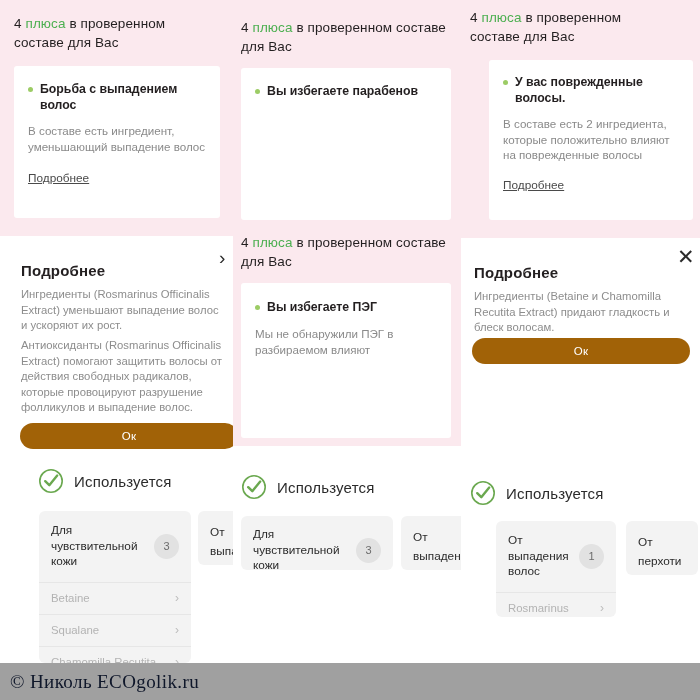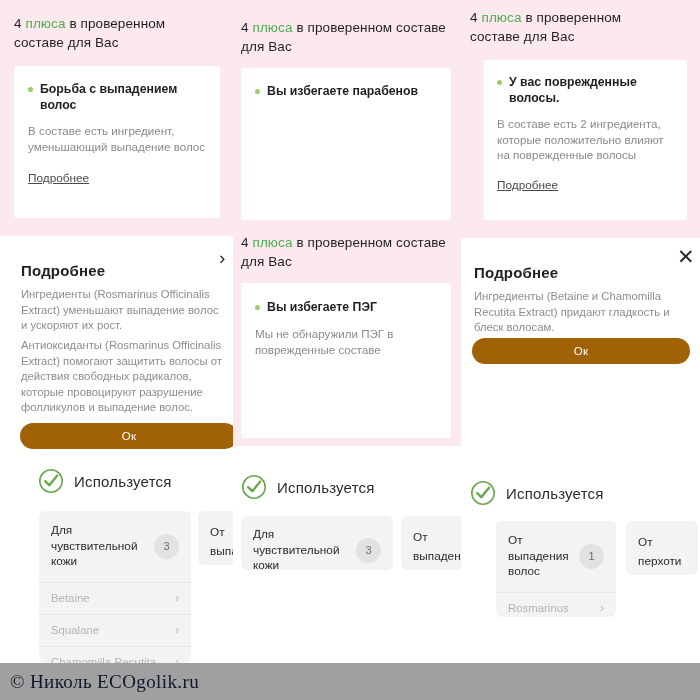--- a/index.html
+++ b/index.html
@@ -136,21 +136,21 @@
         <span class="bullet-text">Вы избегаете парабенов</span>
       </div>
     </div>
   </div>
 
   <div class="cell" style="left:461px;top:0;width:239px;height:238px;">
     <div class="pinkpanel" style="left:0;top:0;width:239px;height:238px;"></div>
     <div class="pink-title" style="position:absolute;left:9px;top:8px;width:200px;">
       <span>4 </span><span class="hl">плюса</span><span> в проверенном составе для Вас</span>
     </div>
-    <div class="white-card" style="left:22px;top:60px;width:204px;height:160px;">
+    <div class="white-card" style="left:28px;top:60px;width:204px;height:160px;">
       <div class="bullet-row" style="padding:14px 14px 0 14px;">
         <span class="dot"></span>
         <span class="bullet-text">У вас поврежденные волосы.</span>
       </div>
       <div class="desc" style="padding:10px 14px 0 14px;">В составе есть 2 ингредиента, которые положительно влияют на поврежденные волосы</div>
       <div style="padding:12px 14px 0 14px;">
         <span class="more-link">Подробнее</span>
       </div>
     </div>
   </div>
@@ -170,21 +170,21 @@
   <div class="cell" style="left:233px;top:224px;width:228px;height:222px;">
     <div class="pinkpanel" style="left:0;top:0;width:228px;height:222px;"></div>
     <div class="pink-title" style="position:absolute;left:8px;top:9px;width:205px;">
       <span>4 </span><span class="hl">плюса</span><span> в проверенном составе для Вас</span>
     </div>
     <div class="white-card" style="left:8px;top:59px;width:210px;height:155px;">
       <div class="bullet-row" style="padding:16px 14px 0 14px;">
         <span class="dot"></span>
         <span class="bullet-text">Вы избегаете ПЭГ</span>
       </div>
-      <div class="desc" style="padding:11px 16px 0 14px;">Мы не обнаружили ПЭГ в поврежденные составе</div>
+      <div class="desc" style="padding:11px 16px 0 14px;">Мы не обнаружили ПЭГ в разбираемом влияют</div>
     </div>
   </div>
 
   <div class="cell" style="left:461px;top:238px;width:239px;height:220px;">
     <div class="detail" style="left:0;top:0;width:239px;height:220px;">
       <div class="close-x" style="left:216px;top:8px;">✕</div>
       <h2 style="position:absolute;left:13px;top:26px;">Подробнее</h2>
       <p style="position:absolute;left:13px;top:51px;width:218px;">Ингредиенты (Betaine и Chamomilla Recutita Extract) придают гладкость и блеск волосам.</p>
       <div style="position:absolute;left:11px;top:100px;width:218px;">
         <button class="okbtn">Ок</button>

